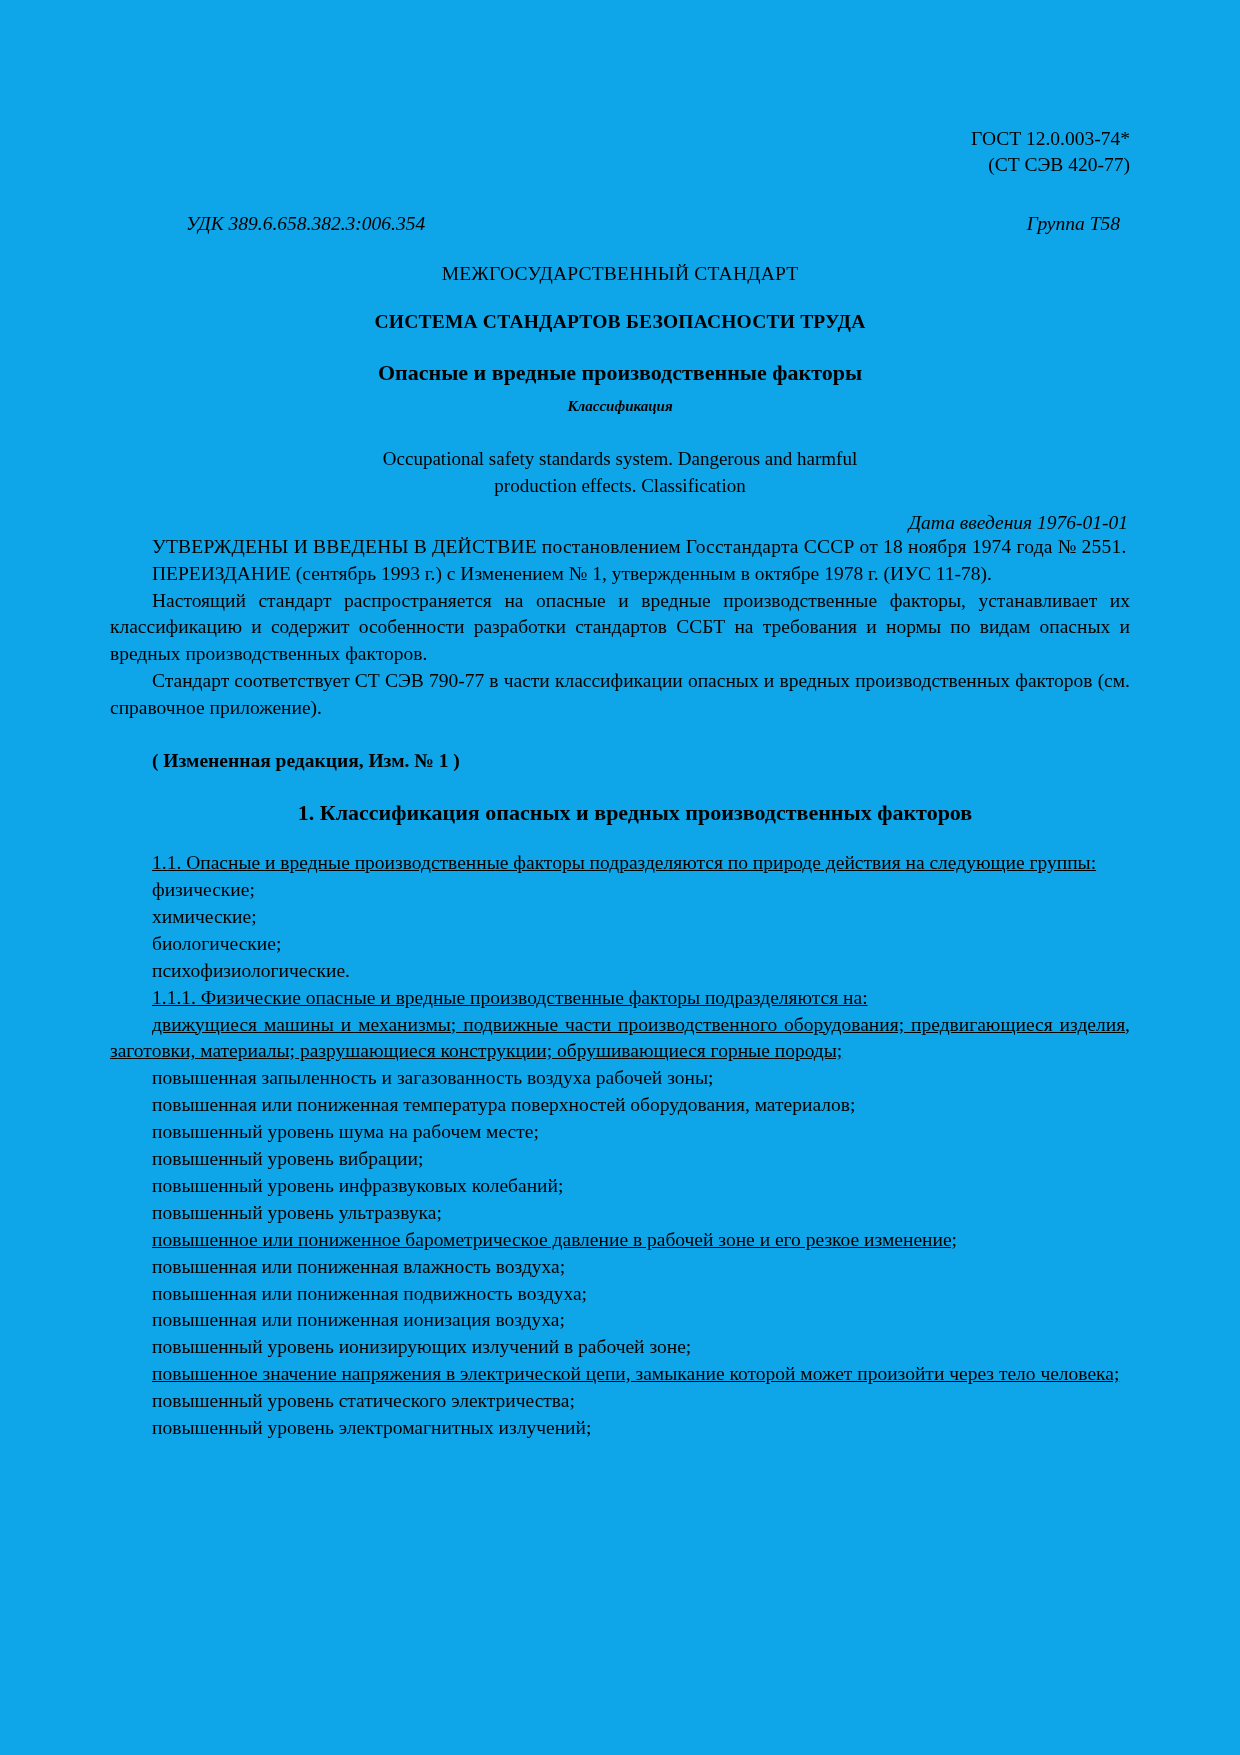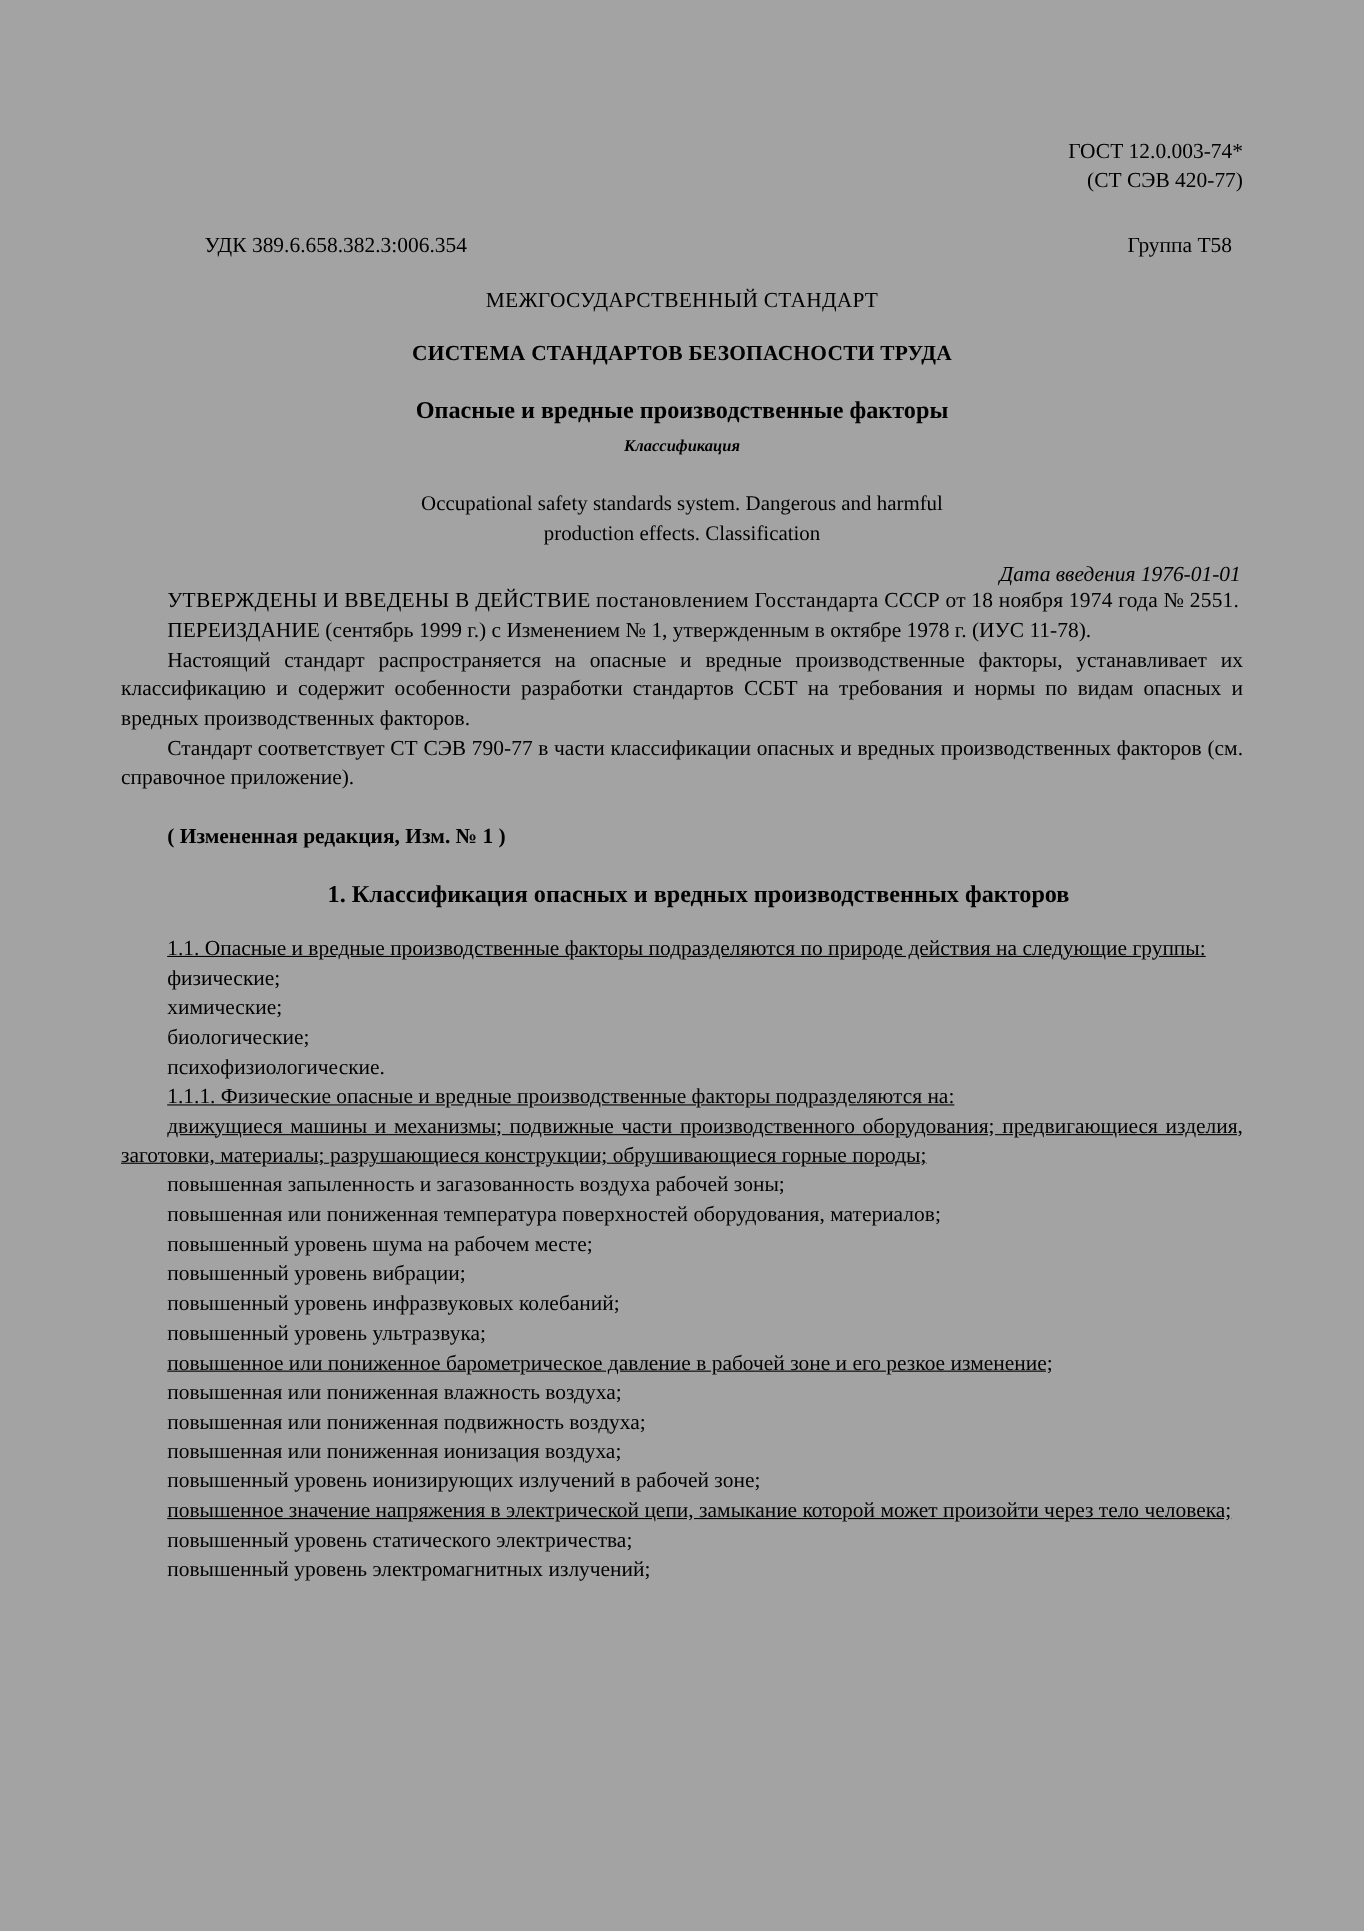--- a/index.html
+++ b/index.html
@@ -11,33 +11,34 @@
     font-family: "Liberation Serif", "DejaVu Serif", serif;
     color: #000000;
   }
   .page {
     width: 1240px;
     height: 1755px;
     margin: 0 auto;
     position: relative;
     box-sizing: border-box;
     padding: 126px 110px 40px 110px;
-    background: #a3a3a3;
+    background: #0ea5e9;
   }
   .doc-code {
     text-align: right;
     font-size: 19.5px;
     line-height: 1.35;
   }
   .udk-row {
     display: flex;
     justify-content: space-between;
     align-items: flex-end;
     margin-top: 34px;
     font-size: 19.5px;
+    font-style: italic;
   }
   .udk-row .udk {
     padding-left: 76px;
   }
   .udk-row .group {
     padding-right: 10px;
   }
   .center {
     text-align: center;
   }
@@ -148,21 +149,21 @@
 
   <div class="center title-en">
     <div>Occupational safety standards system. Dangerous and harmful</div>
     <div>production effects. Classification</div>
   </div>
 
   <div class="intro-date">Дата введения 1976-01-01</div>
 
   <p class="body-text gap-approve small-caps-lead">УТВЕРЖДЕНЫ И ВВЕДЕНЫ В ДЕЙСТВИЕ постановлением Госстандарта СССР от 18 ноября 1974 года № 2551.</p>
 
-  <p class="body-text gap-reissue">ПЕРЕИЗДАНИЕ (сентябрь 1999 г.) с Изменением № 1, утвержденным в октябре 1978 г. (ИУС 11-78).</p>
+  <p class="body-text gap-reissue">ПЕРЕИЗДАНИЕ (сентябрь 1993 г.) с Изменением № 1, утвержденным в октябре 1978 г. (ИУС 11-78).</p>
 
   <p class="body-text gap-scope">Настоящий стандарт распространяется на опасные и вредные производственные факторы, устанавливает их классификацию и содержит особенности разработки стандартов ССБТ на требования и нормы по видам опасных и вредных производственных факторов.</p>
   <p class="body-text">Стандарт соответствует СТ СЭВ 790-77 в части классификации опасных и вредных производственных факторов (см. справочное приложение).</p>
 
   <div class="edit-note">( Измененная редакция, Изм. № 1 )</div>
 
   <div class="section-heading">1. Классификация опасных и вредных производственных факторов</div>
 
   <div class="list-block">
     <p class="para-justify">1.1. Опасные и вредные производственные факторы подразделяются по природе действия на следующие группы:</p>

